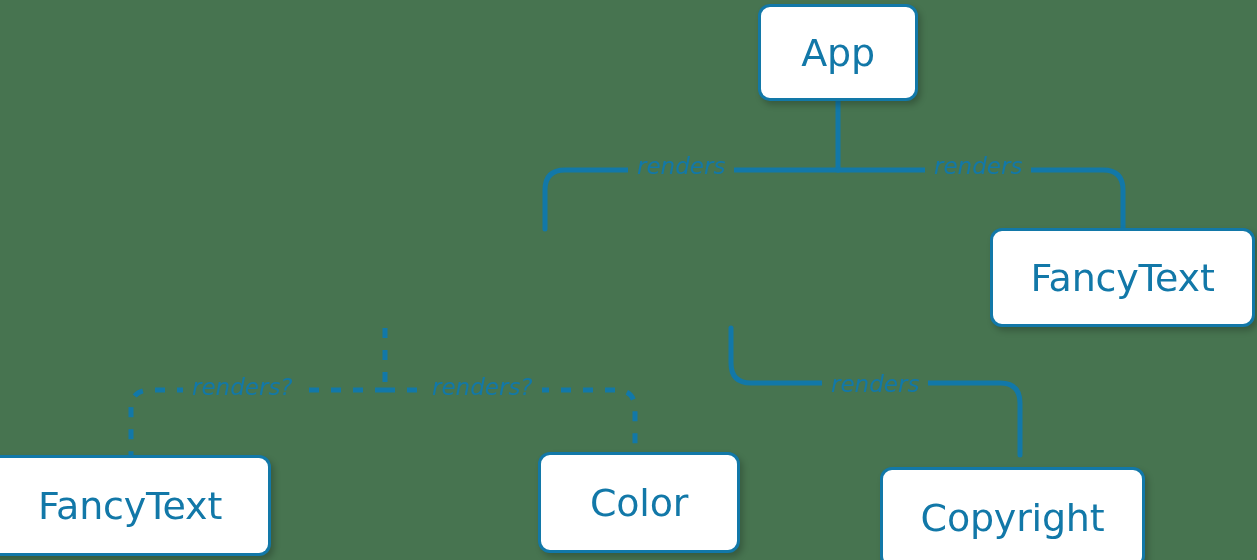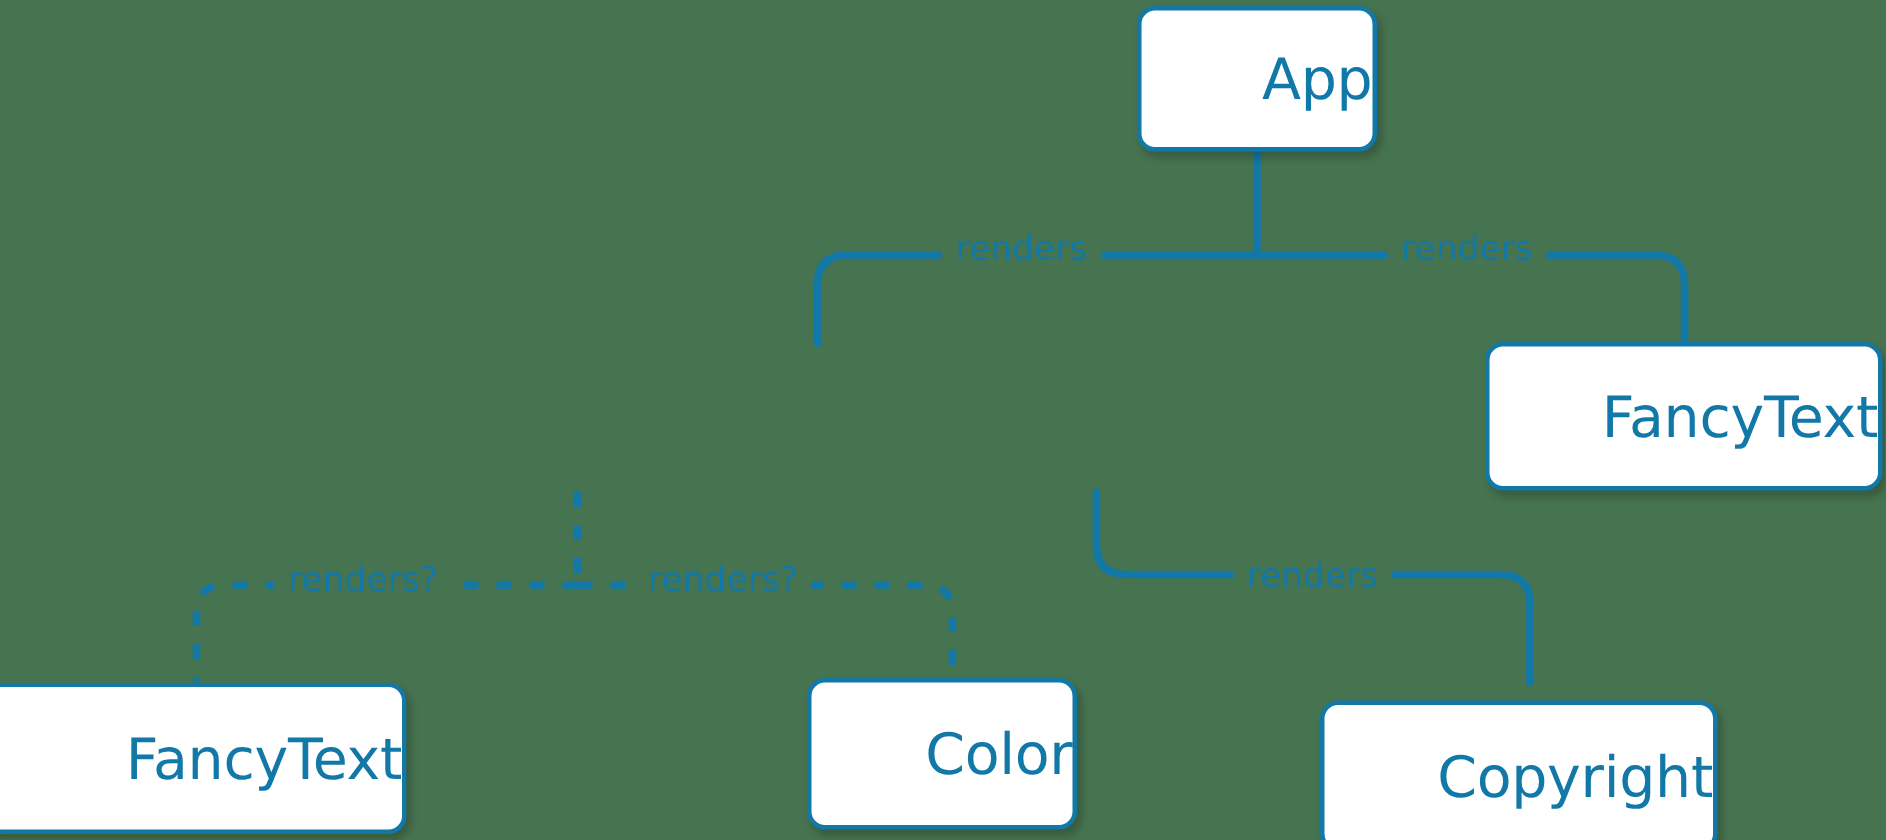--- a/index.html
+++ b/index.html
@@ -26,47 +26,48 @@
     height: 560px;
   }
   .node {
     position: absolute;
     background: #ffffff;
     border: 3px solid #1278a8;
     border-radius: 12px;
     box-sizing: border-box;
     display: flex;
     align-items: center;
-    justify-content: flex-end;
+    justify-content: center;
     box-shadow: 3px 4px 6px rgba(0,0,0,0.22);
     z-index: 3;
   }
   .node-label {
     color: #1278a8;
     font-size: 38px;
     line-height: 1;
     white-space: nowrap;
     letter-spacing: -0.2px;
   }
   .node-app       { left: 758px; top: 4px;   width: 160px; height: 97px; }
   .node-insp      { left: 334px; top: 229px; width: 461px; height: 99px; }
   .node-fancy-top { left: 990px; top: 228px; width: 265px; height: 99px; }
   .node-fancy-bot { left: -8px;  top: 455px; width: 279px; height: 101px; border-left: none; border-top-left-radius:0; border-bottom-left-radius:0;}
-  .node-color     { left: 538px; top: 452px; width: 180px; height: 101px; }
+  .node-color     { left: 538px; top: 452px; width: 202px; height: 101px; }
   .node-copyright { left: 880px; top: 467px; width: 265px; height: 101px; }
 
   .edge-label {
     position: absolute;
     color: #1278a8;
     font-size: 23px;
     line-height: 1;
     white-space: nowrap;
     background: #477450;
     padding: 0 9px;
     z-index: 2;
+    font-style: italic;
   }
   .lbl-renders-left  { left: 628px; top: 155px; }
   .lbl-renders-right { left: 925px; top: 155px; }
   .lbl-renders-q1    { left: 183px; top: 376px; }
   .lbl-renders-q2    { left: 423px; top: 376px; }
   .lbl-renders-copy  { left: 822px; top: 373px; }
 </style>
 </head>
 <body>
 

